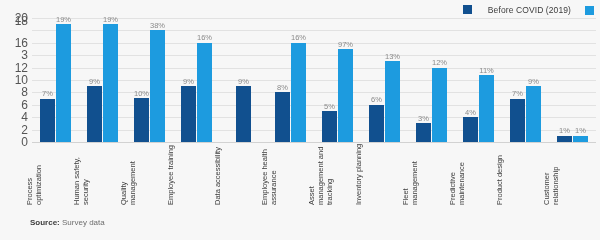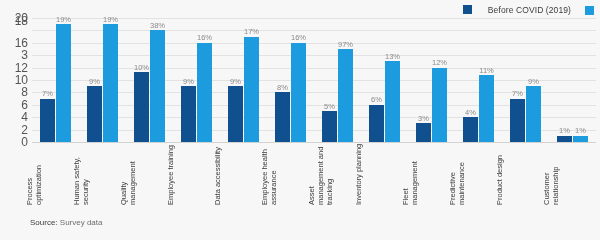--- a/index.html
+++ b/index.html
@@ -159,21 +159,21 @@
 
   
   .source-note {
     position: absolute;
     left: 30px;
     bottom: 8px;
     font-size: 8px;
     color: #6e6e6e;
   }
   .source-note .source-label {
-    font-weight: normal;
+    font-weight: bold;
     color: #3c3c3c;
   }
 </style>
 </head>
 <body>
 
 <div id="chart-root">
 
   <div class="legend" id="legend-host">
       <div class="legend-entry">
@@ -224,41 +224,38 @@
           </div>
           <div class="group">
             <div class="bar" style="height: 55.8px; background: rgb(17, 80, 143);">
               <span class="bar-value">9%</span>
             </div>
             <div class="bar" style="height: 117.8px; background: rgb(29, 155, 223);">
               <span class="bar-value">19%</span>
             </div>
           </div>
           <div class="group">
-            <div class="bar" style="height: 70px; background: rgb(17, 80, 143);">
+            <div class="bar" style="height: 44px; background: rgb(17, 80, 143);">
               <span class="bar-value">10%</span>
             </div>
             <div class="bar" style="height: 111.6px; background: rgb(29, 155, 223);">
               <span class="bar-value">38%</span>
             </div>
           </div>
           <div class="group">
             <div class="bar" style="height: 55.8px; background: rgb(17, 80, 143);">
               <span class="bar-value">9%</span>
             </div>
             <div class="bar" style="height: 99.2px; background: rgb(29, 155, 223);">
               <span class="bar-value">16%</span>
             </div>
           </div>
           <div class="group">
             <div class="bar" style="height: 55.8px; background: rgb(17, 80, 143);">
               <span class="bar-value">9%</span>
-            </div>
-            <div class="bar" style="height: 105.4px; background: rgb(29, 155, 223);">
-              <span class="bar-value">17%</span>
             </div>
           </div>
           <div class="group">
             <div class="bar" style="height: 49.6px; background: rgb(17, 80, 143);">
               <span class="bar-value">8%</span>
             </div>
             <div class="bar" style="height: 99.2px; background: rgb(29, 155, 223);">
               <span class="bar-value">16%</span>
             </div>
           </div>

